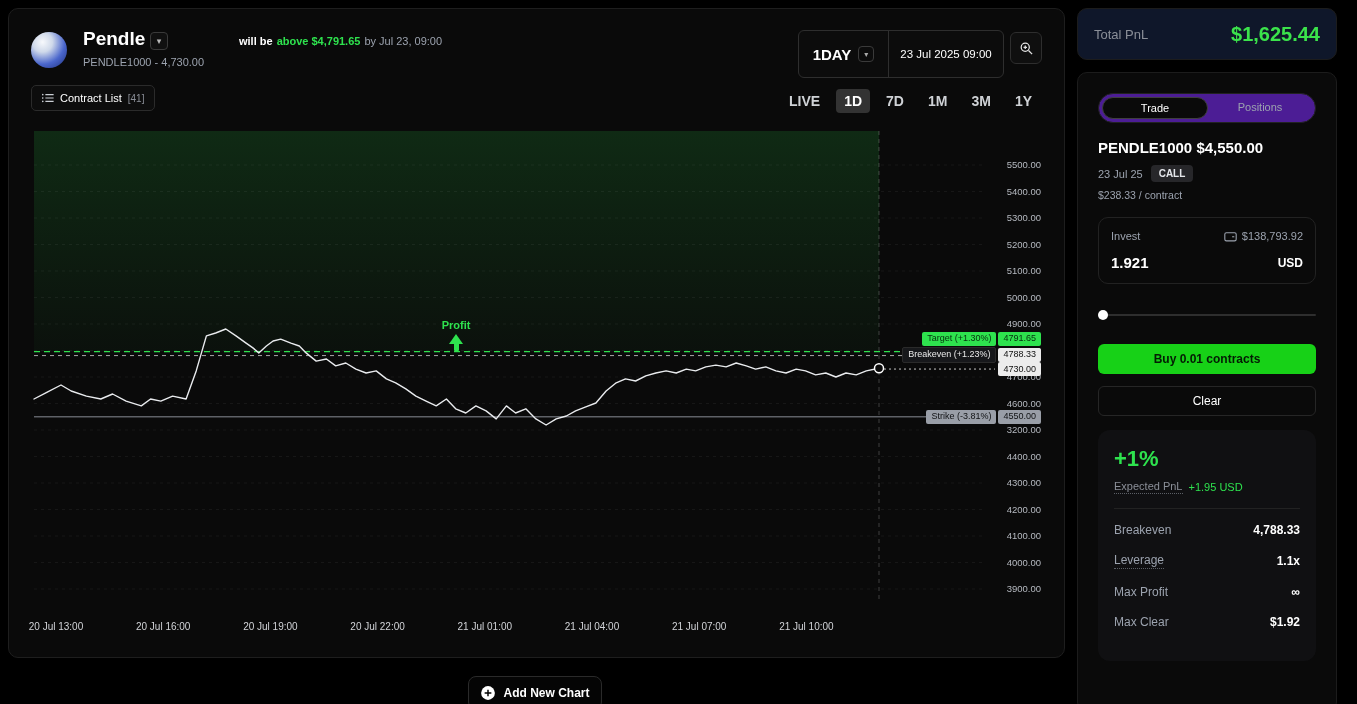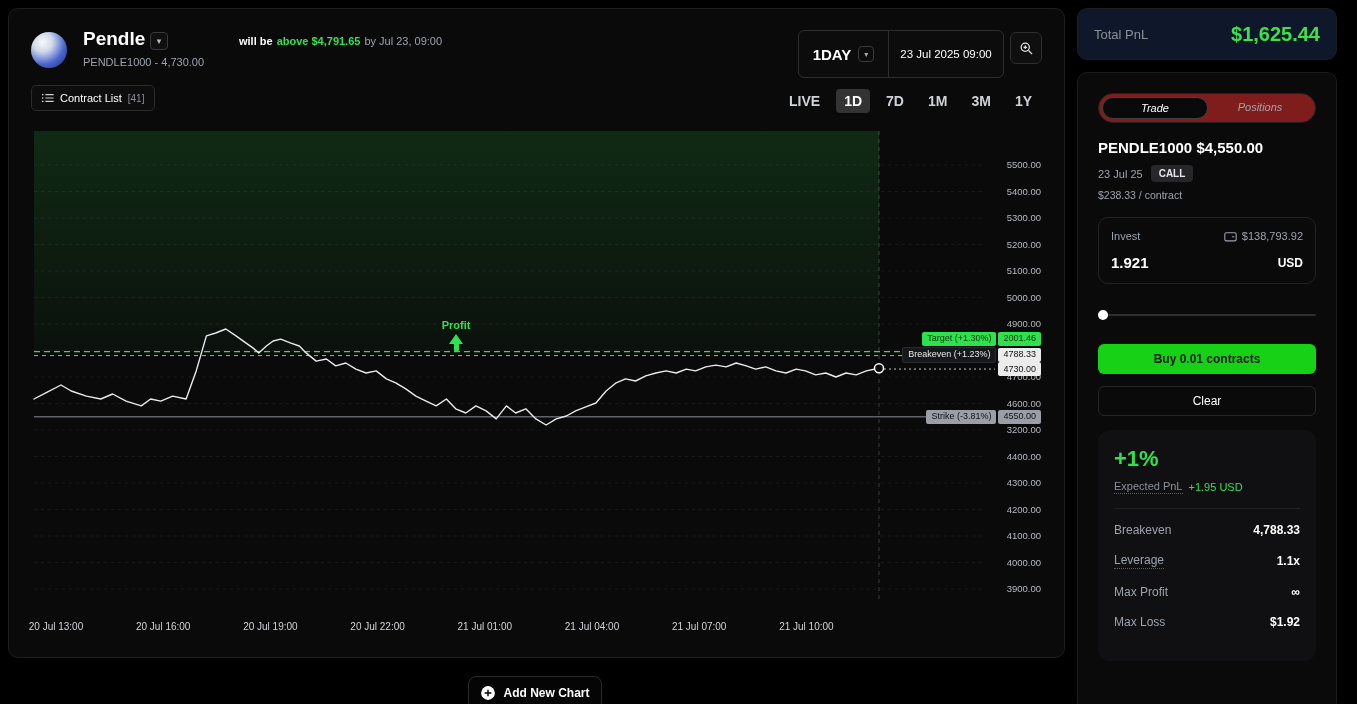--- a/index.html
+++ b/index.html
@@ -79,21 +79,21 @@
 
   
   .pnl-card{position:absolute;left:1077px;top:8px;width:260px;height:52px;background:#0f172a;
     border:1px solid #1c1c1c;border-radius:10px;display:flex;align-items:center;justify-content:space-between;
     padding:0 16px;}
   .pnl-label{color:#8b8f98;font-size:13px;}
   .pnl-value{color:var(--pnl);font-size:20px;font-weight:bold;}
 
   .trade-card{position:absolute;left:1077px;top:72px;width:260px;height:640px;background:#0a0a0a;
     border:1px solid #1c1c1c;border-radius:10px;padding:20px;}
-  .tabs{display:flex;border:1px solid #222;border-radius:999px;padding:3px;background:#7f1d1d;font-style:italic;}
+  .tabs{display:flex;border:1px solid #222;border-radius:999px;padding:3px;background:#4c1d95;}
   .tab{flex:1;text-align:center;font-size:11px;padding:4px 0;border-radius:999px;color:var(--muted);cursor:pointer;}
   .tab.active{color:#fff;border:1px solid #3f3f3f;background:#0a0a0a;}
   .contract-title{margin-top:16px;font-size:15px;font-weight:bold;color:#fff;}
   .meta{margin-top:9px;display:flex;align-items:center;gap:8px;}
   .meta-date{font-size:11px;color:var(--muted);}
   .badge{font-size:10px;font-weight:bold;color:#e5e7eb;background:#27272a;padding:3px 8px;border-radius:4px;}
   .contract-price{margin-top:7px;font-size:10.5px;color:var(--muted);}
   .why-btn{margin-top:14px;width:100%;height:32px;border:1px solid #262626;background:#0c0c0c;border-radius:8px;
     color:#fff;font-size:11px;font-weight:bold;display:flex;align-items:center;justify-content:center;gap:7px;}
   .invest-box{margin-top:16px;border:1px solid #222;border-radius:10px;padding:12px;}
@@ -234,21 +234,21 @@
       </div>
 
     <div class="profit">
       <div>Profit</div>
       <div class="arrow-up"></div>
       <div class="arrow-stem"></div>
     </div>
 
     <div class="tag-row" id="target-tag" style="top: 200.593px;">
       <span class="chip green">Target (+1.30%)</span>
-      <span class="chip green">2001.46</span>
+      <span class="chip green">4791.65</span>
     </div>
     <div class="tag-row" id="breakeven-tag" style="top: 215.593px;">
       <span class="chip dark">Breakeven (+1.23%)</span>
       <span class="chip white">4788.33</span>
     </div>
     <div class="tag-row" id="current-tag" style="top: 231.05px;">
       <span class="chip white">4730.00</span>
     </div>
     <div class="tag-row" id="strike-tag" style="top: 278.75px;">
       <span class="chip gray">Strike (-3.81%)</span>
@@ -334,18 +334,18 @@
         </div>
         <div class="stat-row">
           <span class="stat-label dotted">Leverage</span>
           <span class="stat-value">1.1x</span>
         </div>
         <div class="stat-row">
           <span class="stat-label">Max Profit</span>
           <span class="stat-value">∞</span>
         </div>
         <div class="stat-row">
-          <span class="stat-label">Max Loss</span>
+          <span class="stat-label">Max Clear</span>
           <span class="stat-value">$1.92</span>
         </div>
       </div>
   </div>
 </div>
 
 </body></html>

